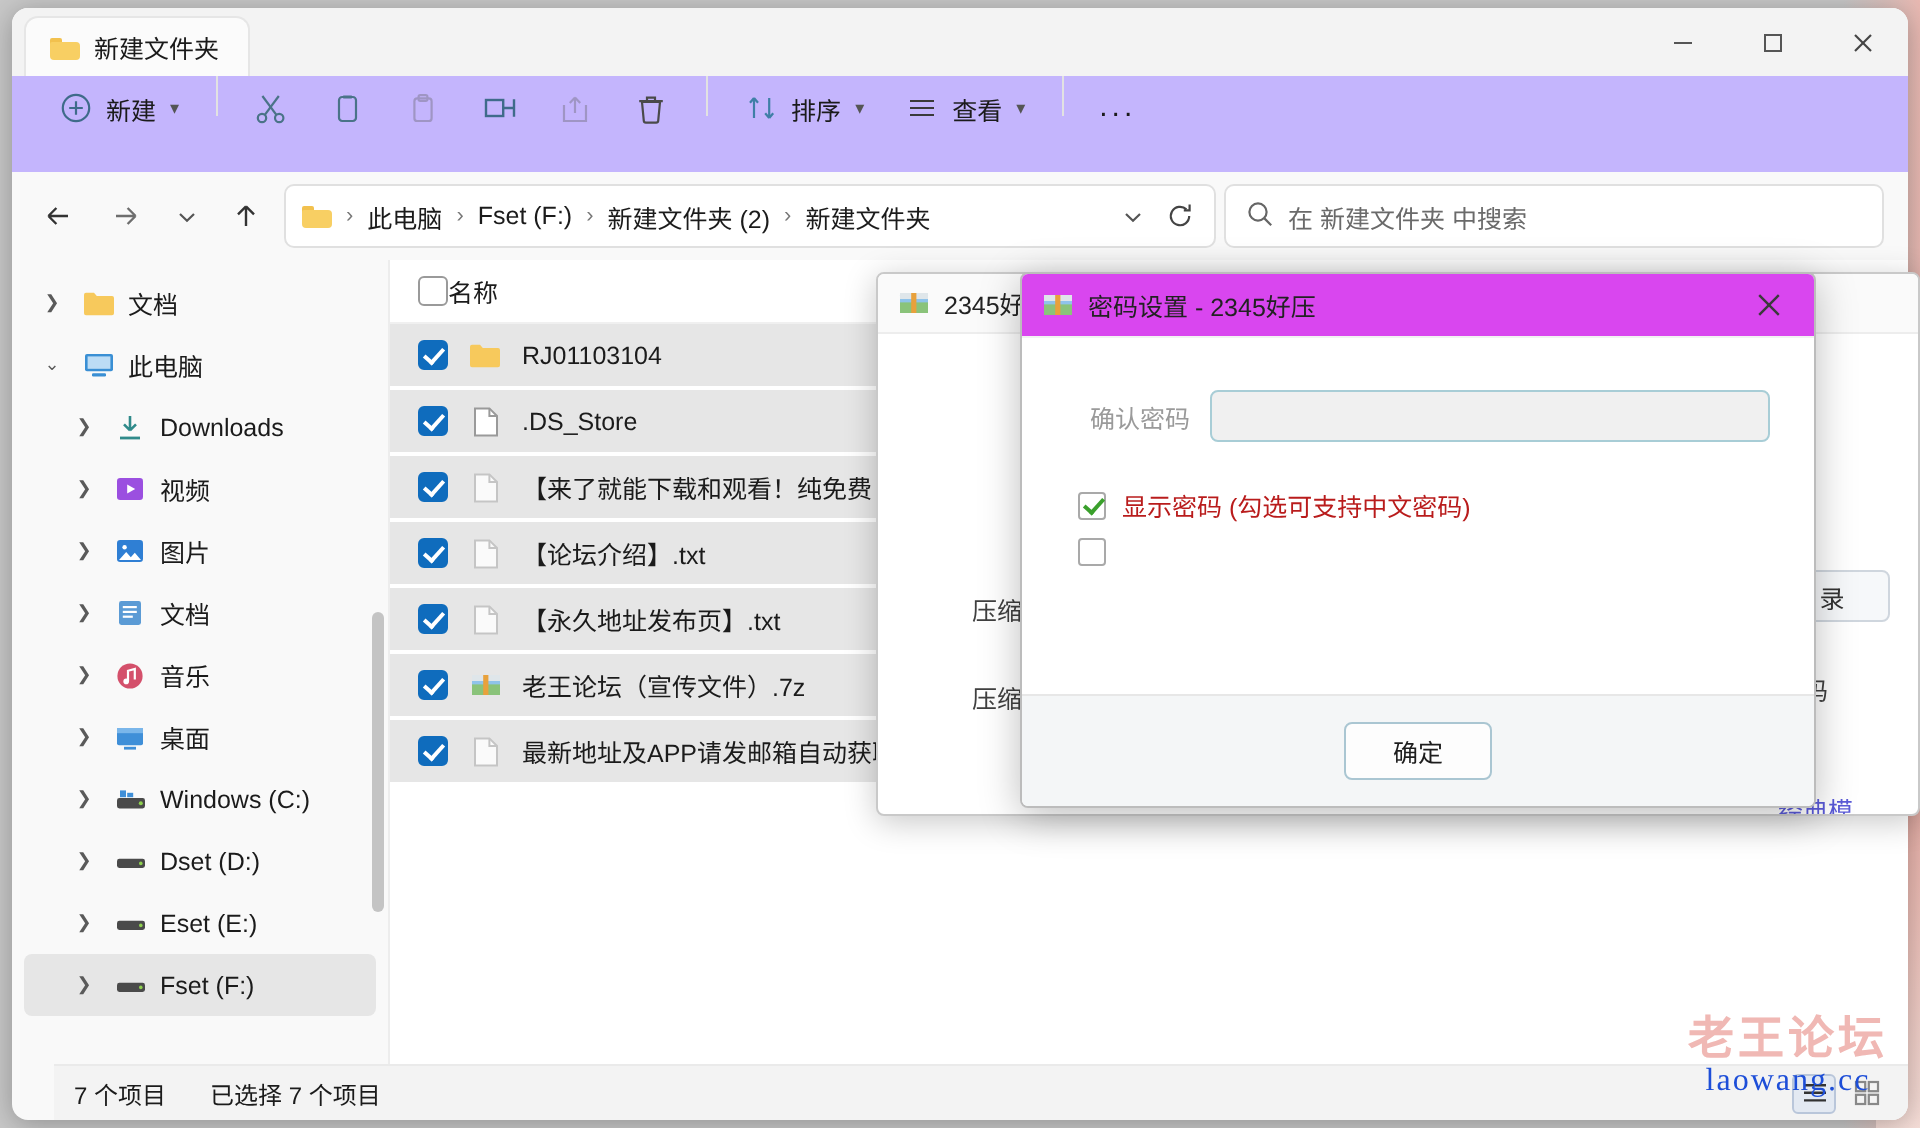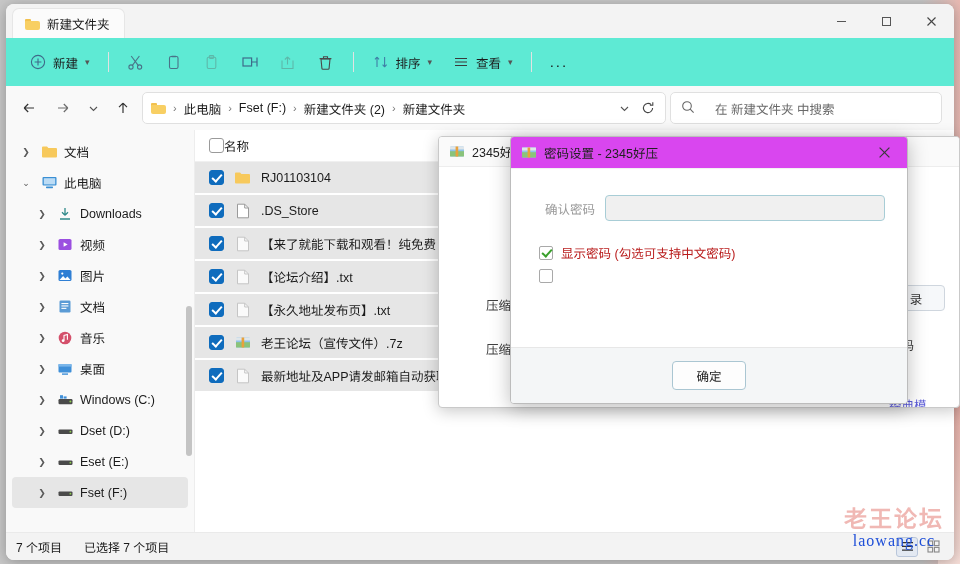--- a/index.html
+++ b/index.html
@@ -37,21 +37,21 @@
     font-size:12.5px; color:#1a1a1a; height:30px;
     border:1px solid #e6e6e6; border-bottom:none;
   }
   .folder-ico { width:15px; height:12px; position:relative; flex:0 0 auto; }
   .folder-ico::before{content:"";position:absolute;left:0;top:1px;width:6px;height:3px;background:#f2c14e;border-radius:1px 1px 0 0;}
   .folder-ico::after{content:"";position:absolute;left:0;top:3px;width:15px;height:9px;background:#f8cf63;border-radius:1px 2px 2px 2px;}
   .win-controls { margin-left:auto; display:flex; }
   .wc { width:45px; display:flex; align-items:center; justify-content:center; color:#4a4a4a; font-size:12px; }
   .wc svg { display:block; }
   
-  .toolbar { height:48px; background:#5eead4; display:flex; align-items:center; padding:0 14px; gap:2px; }
+  .toolbar { height:48px; background:#c4b5fd; display:flex; padding:0 14px; gap:2px; }
   .tb-btn {
     height:32px; display:flex; align-items:center; gap:6px;
     padding:0 9px; border-radius:5px; color:#1b1b1b; font-size:12.5px; white-space:nowrap;
   }
   .tb-icon { width:18px; height:18px; display:flex; align-items:center; justify-content:center; }
   .tb-icon svg { display:block; }
   .tb-sep { width:1px; height:20px; background:#e2e2e2; margin:0 7px; }
   .chev { font-size:9px; color:#555; margin-left:1px; }
   .dim { opacity:.35; }
   
@@ -60,22 +60,22 @@
   .nav-btn.sm { width:22px; }
   .addrbar {
     flex:1 1 auto; height:32px; background:#fff; border:1px solid #e0e0e0; border-radius:5px;
     display:flex; align-items:center; padding:0 6px 0 8px; gap:4px; min-width:0;
   }
   .crumbs { display:flex; align-items:center; gap:2px; font-size:12.5px; color:#1b1b1b; overflow:hidden; white-space:nowrap; }
   .crumb { padding:2px 4px; border-radius:3px; }
   .crumb-sep { color:#777; font-size:11px; padding:0 1px; }
   .addr-right { margin-left:auto; display:flex; align-items:center; gap:2px; }
   .searchbar {
-    width:272px; height:32px; background:#fff; border:1px solid #e0e0e0; border-radius:5px;
-    display:flex; align-items:center; gap:20px; padding:0 10px; color:#6a6a6a; font-size:12.5px;
+    width:330px; height:32px; background:#fff; border:1px solid #e0e0e0; border-radius:5px;
+    display:flex; align-items:center; gap:7px; padding:0 10px; color:#6a6a6a; font-size:12.5px;
   }
   
   .wbody { flex:1 1 auto; display:flex; min-height:0; background:#fff; }
   .sidebar {
     width:188px; flex:0 0 188px; background:#f9f9f9; padding:6px 0 0 0;
     overflow:hidden; position:relative;
   }
   .snode { height:31px; display:flex; align-items:center; gap:6px; padding:0 8px 0 6px; font-size:12.5px; color:#1b1b1b; border-radius:4px; margin:0 6px; }
   .snode.sel { background:#e6e6e6; }
   .exp { width:16px; text-align:center; color:#5a5a5a; font-size:9px; flex:0 0 16px; }
@@ -89,21 +89,21 @@
   .fl-head { height:32px; display:flex; align-items:center; padding:0 10px 0 14px; font-size:12.5px; color:#1b1b1b; border-bottom:1px solid #f0f0f0; }
   .cb { width:15px; height:15px; border:1px solid #9a9a9a; border-radius:3px; background:#fff; flex:0 0 15px; }
   .cb.on { background:#0f6cbd; border-color:#0f6cbd; position:relative; }
   .cb.on::after { content:""; position:absolute; left:4px; top:1px; width:4px; height:8px; border:solid #fff; border-width:0 2px 2px 0; transform:rotate(42deg); }
   .col-name { }
   .sortcaret { margin-left:auto; margin-right:120px; color:#555; font-size:10px; }
   .frow { height:31px; display:flex; align-items:center; padding:0 10px 0 14px; gap:10px; font-size:12.5px; color:#1b1b1b; background:#e6e6e6; margin-bottom:2px; white-space:nowrap; }
   .fico { width:17px; height:17px; flex:0 0 17px; display:flex; align-items:center; justify-content:center; }
   .fico svg { display:block; }
   
-  .statusbar { height:28px; background:#f3f3f3; border-top:1px solid #eaeaea; display:flex; align-items:center; padding:0 10px; font-size:12px; color:#1b1b1b; gap:22px; }
+  .statusbar { height:28px; background:#f3f3f3; border-top:1px solid #eaeaea; display:flex; align-items:center; padding:0 10px; font-size:12px; color:#1b1b1b; gap:22px;margin-left:21px; }
   .view-toggles { margin-left:auto; display:flex; gap:4px; align-items:center; }
   .vtog { width:22px; height:20px; display:flex; align-items:center; justify-content:center; border-radius:3px; }
   .vtog.active { background:#e3e9f2; border:1px solid #b9c6da; }
   
   #watermark {
     position:absolute; right:16px; bottom:14px; text-align:center;
     pointer-events:none; z-index:5;font-family:Liberation Serif, serif;
   }
   #watermark .wm1 { font-size:23px; font-weight:bold; color:#f0b8b4; letter-spacing:2px; line-height:1.1; }
   #watermark .wm2 { font-size:16px; color:#1d4ed8; letter-spacing:1px; }

